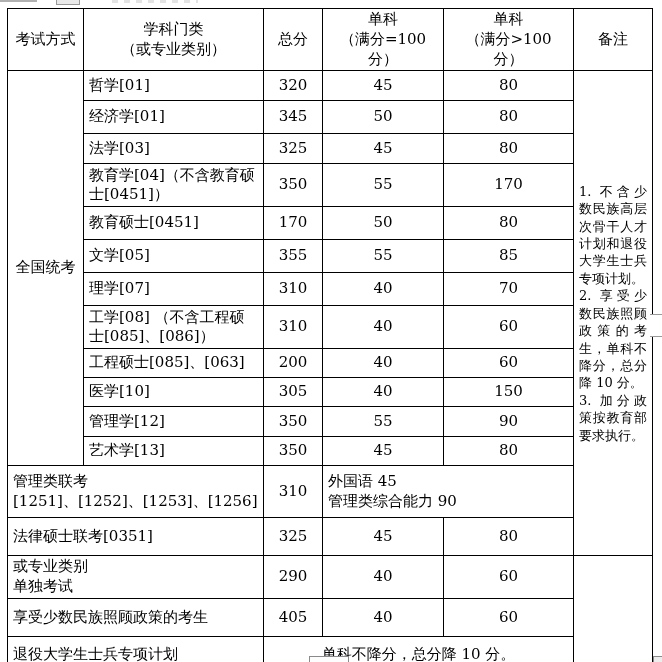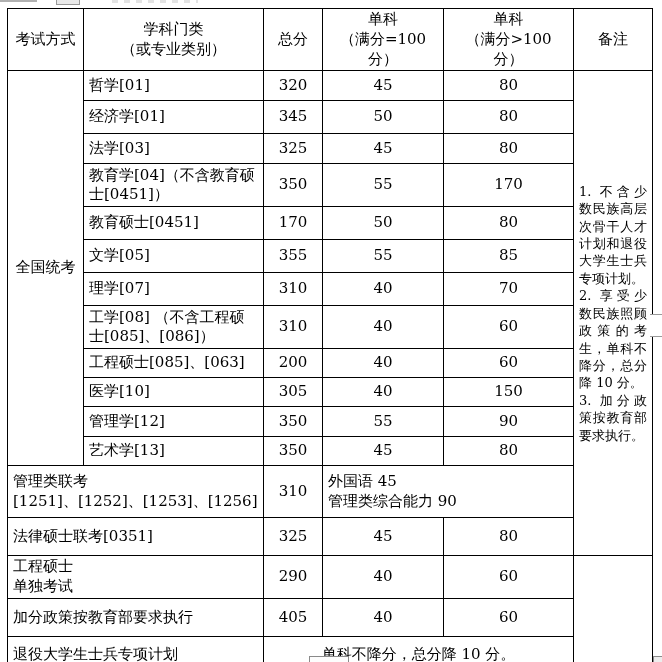--- a/index.html
+++ b/index.html
@@ -200,30 +200,30 @@
     </tr>
 
     <tr style="height:38px">
       <td class="l" colspan="2">法律硕士联考[0351]</td>
       <td class="c">325</td>
       <td class="c">45</td>
       <td class="c">80</td>
     </tr>
 
     <tr style="height:42px">
-      <td class="l preline" colspan="2">工程硕士
+      <td class="l preline" colspan="2">或专业类别
 单独考试</td>
       <td class="c">290</td>
       <td class="c">40</td>
       <td class="c">60</td>
       <td class="empty-cell" rowspan="3"></td>
     </tr>
 
     <tr style="height:38px">
-      <td class="l" colspan="2">加分政策按教育部要求执行</td>
+      <td class="l" colspan="2">享受少数民族照顾政策的考生</td>
       <td class="c">405</td>
       <td class="c">40</td>
       <td class="c">60</td>
     </tr>
 
     <tr style="height:37px">
       <td class="l" colspan="2">退役大学生士兵专项计划</td>
       <td class="c" colspan="3">单科不降分，总分降 10 分。</td>
     </tr>
   </tbody>

